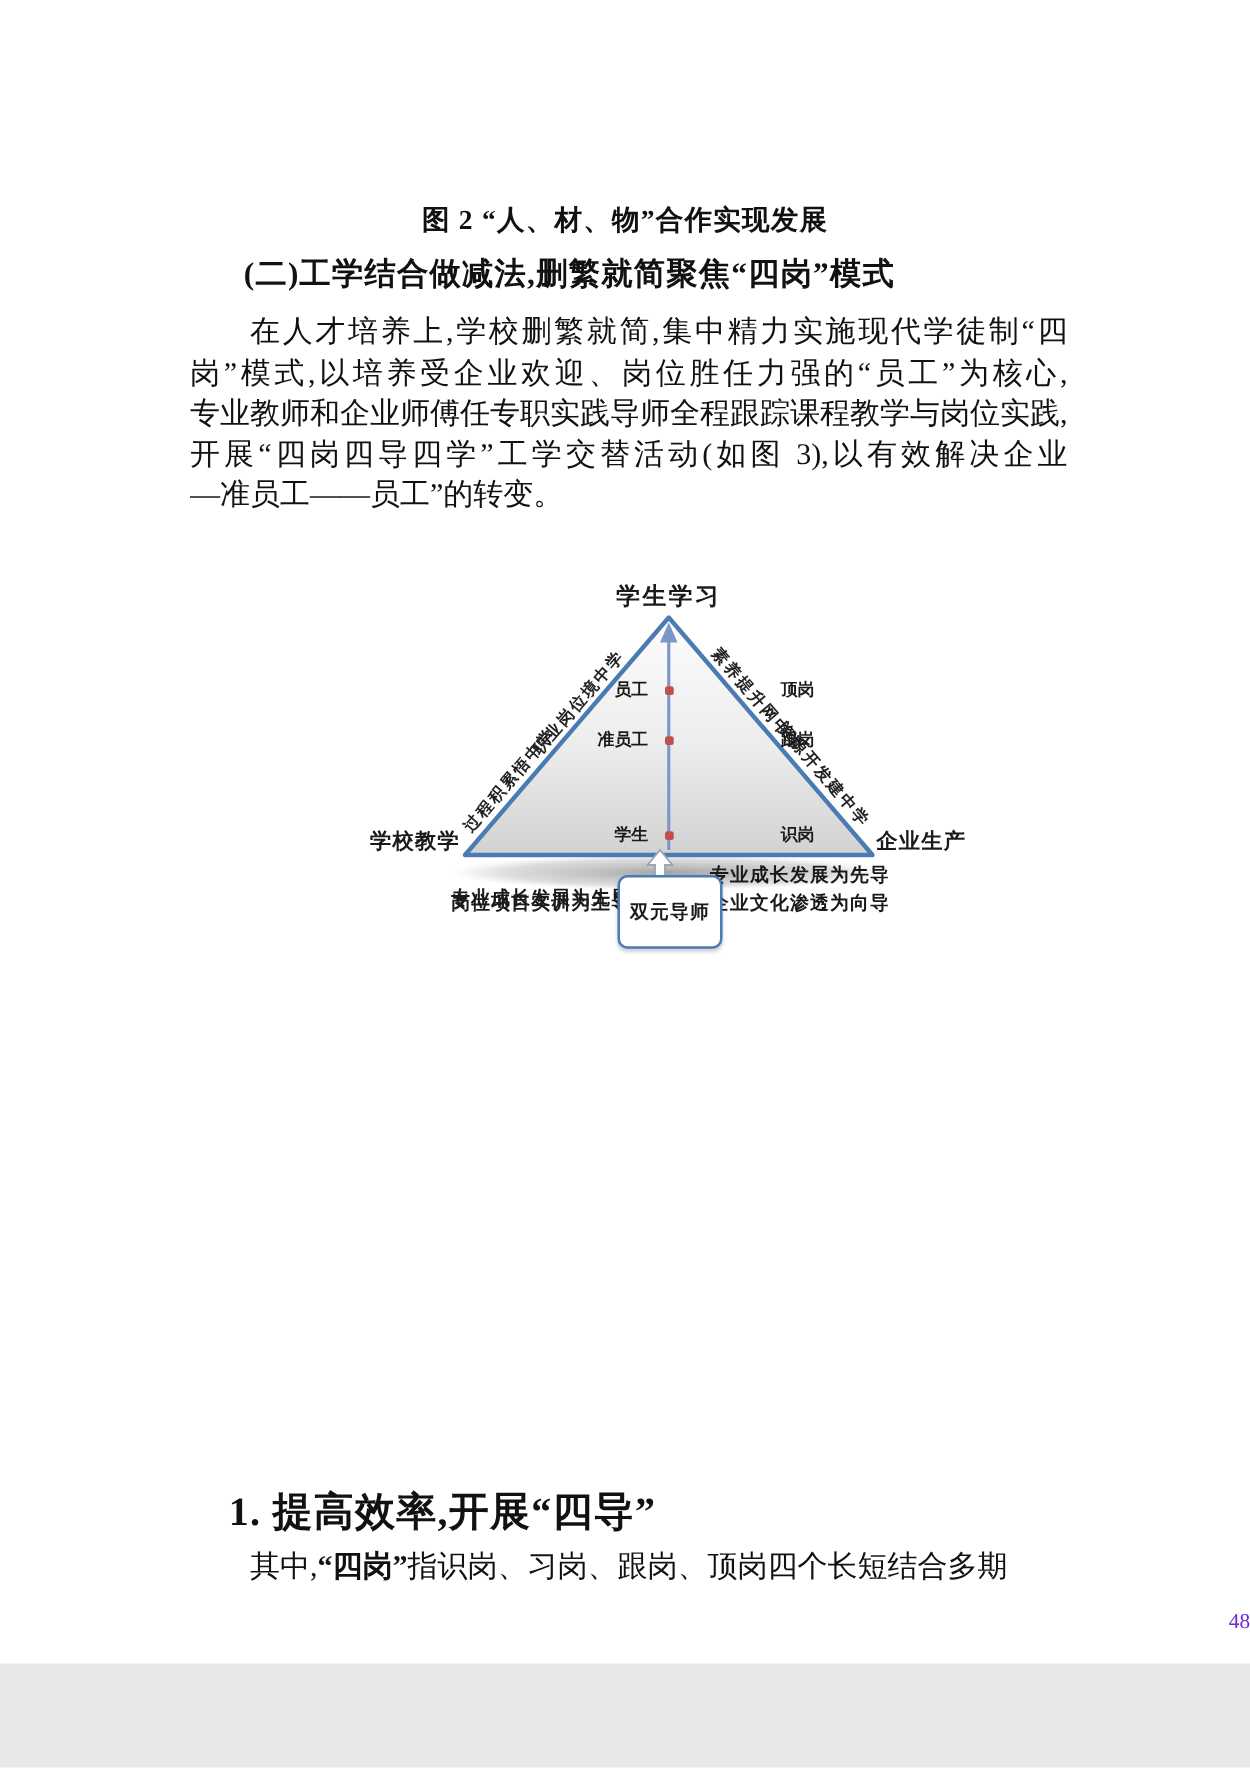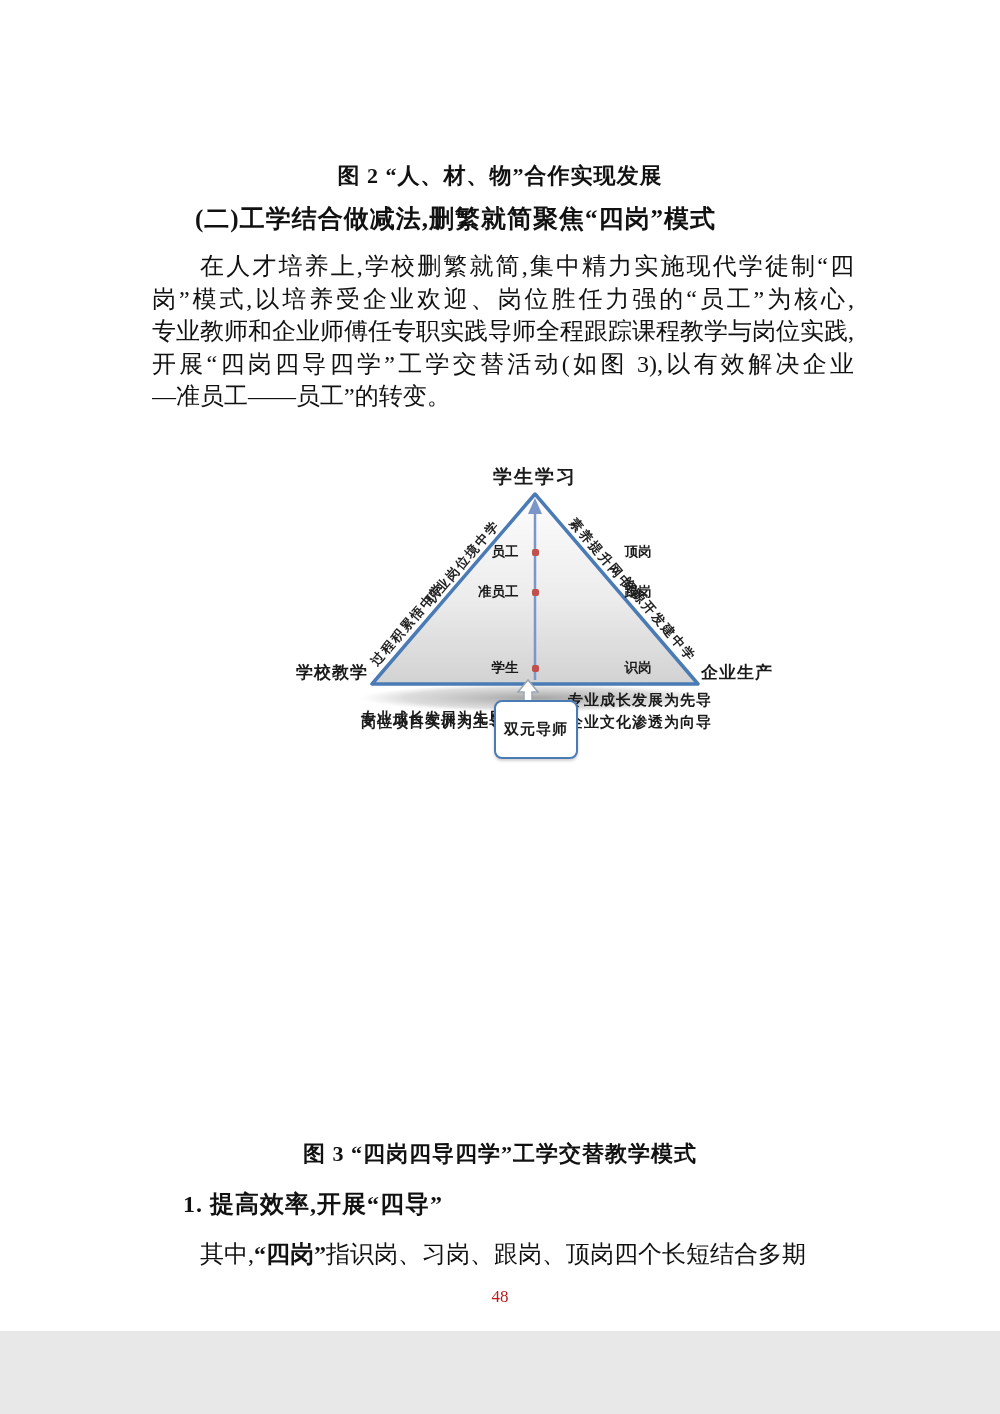--- a/index.html
+++ b/index.html
@@ -27,27 +27,27 @@
   .para{
     position:absolute;left:152px;width:702px;
     font-size:24px;line-height:32.5px;
   }
   .para1{top:250px;}
   .pline{text-align:justify;text-align-last:justify;height:32.5px;overflow:hidden;}
   .pline.indent{text-indent:2em;}
   .pline.last{text-align-last:left;}
   .subsection-heading{
     position:absolute;left:183px;top:1188px;
-    font-size:24px;font-weight:bold;letter-spacing:1px;white-space:nowrap;
+    font-size:32px;font-weight:bold;letter-spacing:1px;white-space:nowrap;
   }
   .para2{top:1238px;text-indent:2em;white-space:nowrap;}
   .para2 b{font-weight:bold;}
   .page-number{
     position:absolute;left:0;top:1287px;width:1000px;
-    text-align:center;font-size:17px;color:#b91c1c;
+    text-align:right;font-size:17px;color:#6d28d9;
   }
   
   .diagram{
     position:absolute;left:288px;top:460px;width:494px;height:292px;
     font-family:"Liberation Serif","DejaVu Serif",serif;
   }
   .diagram svg{position:absolute;left:0;top:0;}
   .dg-top-label{
     position:absolute;left:247px;top:4px;transform:translateX(-50%);
     font-size:19px;font-weight:bold;letter-spacing:2px;white-space:nowrap;color:#1a1a1a;
@@ -155,21 +155,20 @@
     </div>
 
     <div class="dg-note" style="left:145px;top:249px">专业成长发展为先导</div>
     <div class="dg-note" style="left:145px;top:253px">岗位项目实训为主导</div>
     <div class="dg-note" style="left:352px;top:231px">专业成长发展为先导</div>
     <div class="dg-note" style="left:352px;top:253px">企业文化渗透为向导</div>
 
     <div class="dg-box">双元导师</div>
   </div>
 
-  <div class="caption fig3">图 3 “四岗四导四学”工学交替教学模式</div>
 
   <div class="subsection-heading">1. 提高效率,开展“四导”</div>
 
   <div class="para para2"><span>其中,</span><b>“四岗”</b><span>指识岗、习岗、跟岗、顶岗四个长短结合多期</span></div>
 
   <div class="page-number">48</div>
 
 </div>
 
 </body></html>

